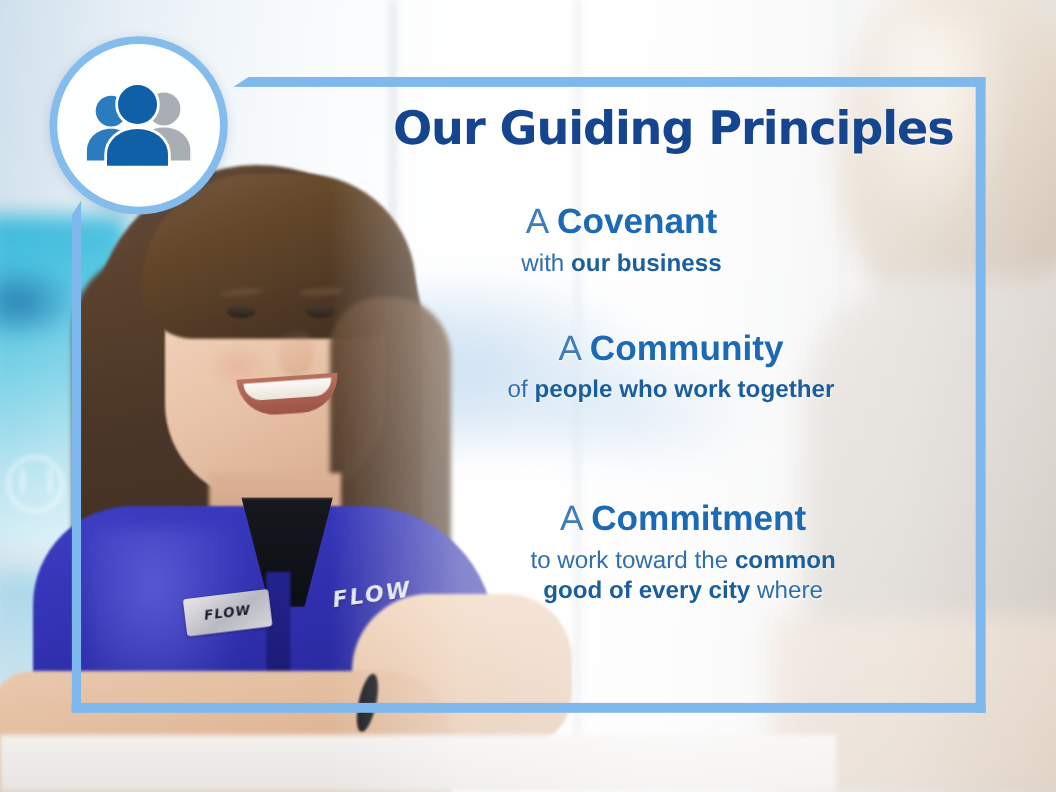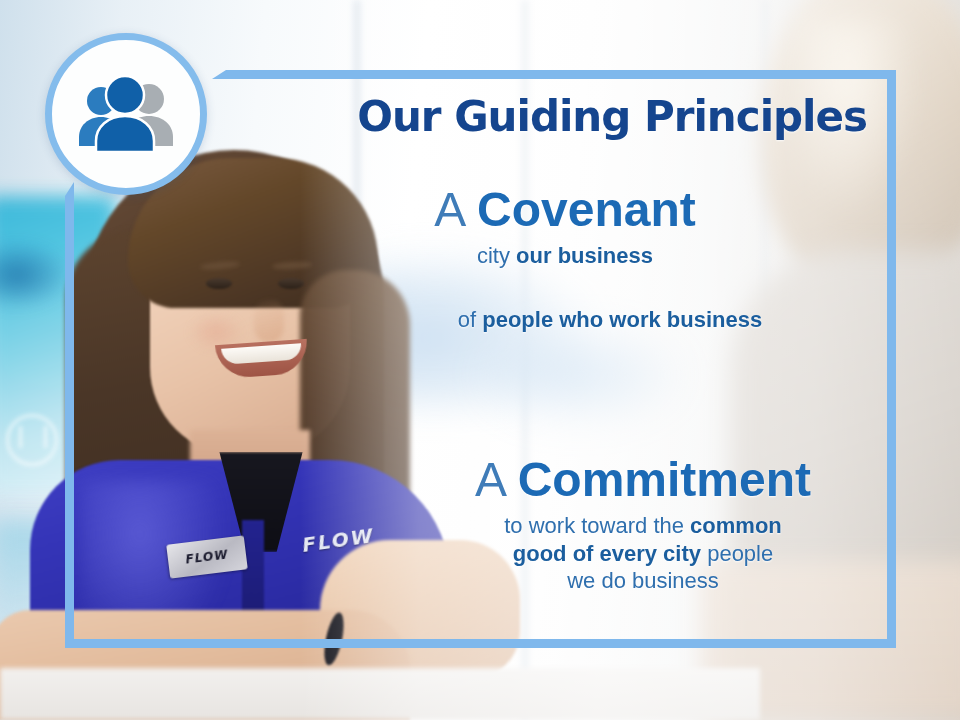--- a/index.html
+++ b/index.html
@@ -252,36 +252,36 @@
     text-align:right;
     font-family:"DejaVu Sans","Liberation Sans",sans-serif;
     font-weight:700;font-size:42px;line-height:1;letter-spacing:-1px;
     color:#15458e;
     text-shadow:0 1px 2px rgba(255,255,255,.85);
   }
 
   .principle{position:absolute;width:620px;}
   .p-main{
     font-family:"Liberation Sans","DejaVu Sans",sans-serif;
-    font-size:48px;line-height:1.06;color:#2b6fb5;
+    font-size:32px;line-height:1.06;color:#2b6fb5;
     text-shadow:0 1px 2px rgba(255,255,255,.9);
     white-space:nowrap;
   }
   .p-main .art{font-weight:300;color:#3f7cb8;}
   .p-main .word{font-weight:700;color:#1c6ab5;}
   .p-sub{
     font-family:"Liberation Sans","DejaVu Sans",sans-serif;
     font-size:22px;line-height:1.26;color:#2f6fae;margin-top:6px;
     text-shadow:0 1px 2px rgba(255,255,255,.9);
   }
   .p-sub b{font-weight:700;color:#1b5e9e;}
 
   #principle-0{left:255px;top:185px;text-align:center;}
   #principle-1{left:300px;top:300px;text-align:center;}
-  #principle-2{left:333px;top:455px;text-align:center;}
+  #principle-2{left:311px;top:455px;text-align:center;}
   #principle-2 .p-sub{}
 </style>
 </head>
 <body>
 
 <div id="stage">
 
   <div class="bg-layer bg-base"></div>
   <div class="mullion m1"></div>
   <div class="mullion m2"></div>
@@ -353,34 +353,36 @@
     </svg>
   </div>
 
   <div class="headline">Our Guiding Principles</div>
 
   <div class="principle" id="principle-0">
     <div class="p-main">
       <span class="art">A </span><span class="word">Covenant</span>
     </div>
     <div class="p-sub">
-      <span>city </span><b>our business</b>
+      <span>with </span><b>our business</b>
     </div>
   </div>
 
   <div class="principle" id="principle-1">
+    <div class="p-main">
+      <span class="art">A </span><span class="word">Community</span>
+    </div>
     <div class="p-sub">
-      <span>of </span><b>people who work business</b><br>
+      <span>of </span><b>people who work together</b><br>
     </div>
   </div>
 
   <div class="principle" id="principle-2">
     <div class="p-main">
       <span class="art">A </span><span class="word">Commitment</span>
     </div>
     <div class="p-sub">
       <span>to work toward the </span><b>common</b><br>
-      <b>good of every city</b><span> people</span><br>
-      <span>we do business</span>
+      <b>good of every city</b><span> where</span><br>
     </div>
   </div>
 
 </div>
 
 </body></html>

